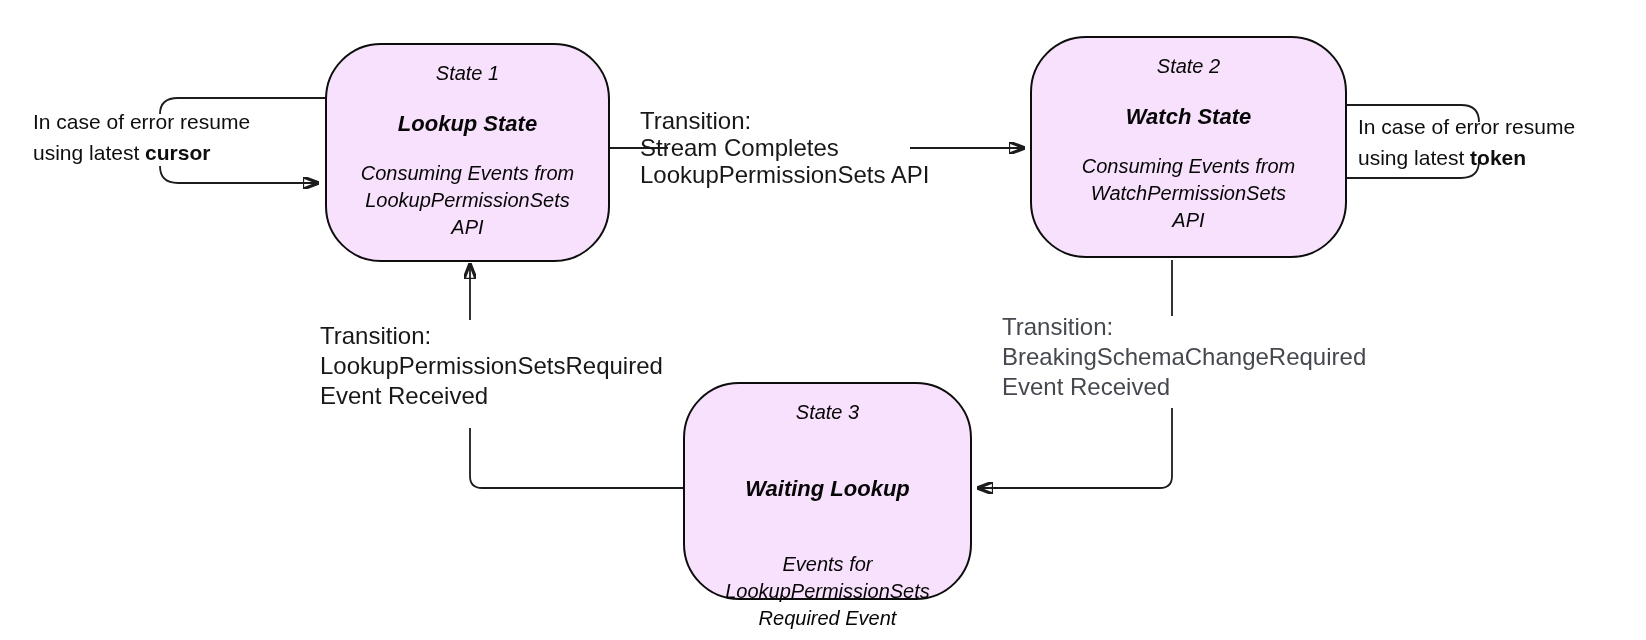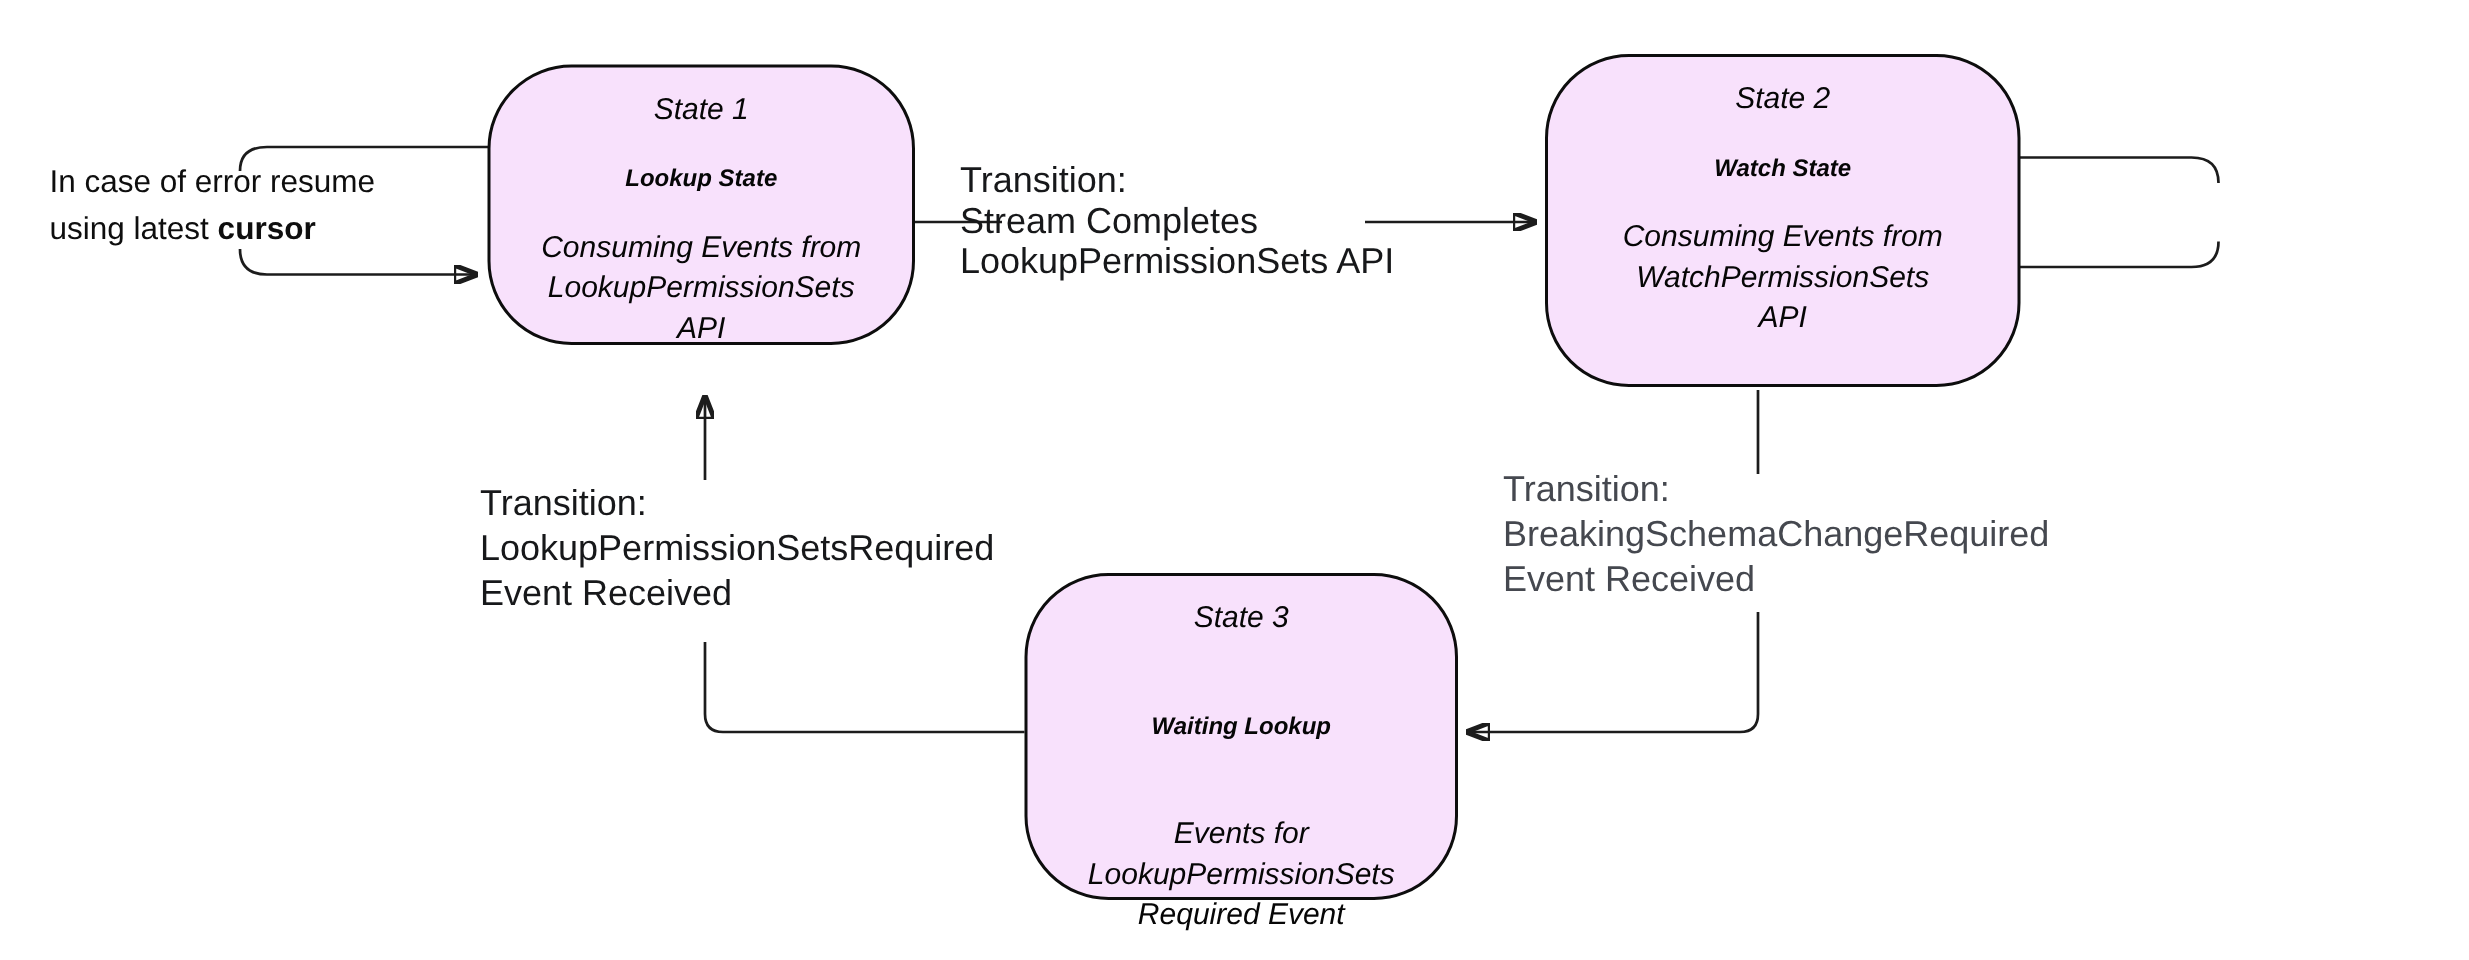--- a/index.html
+++ b/index.html
@@ -28,23 +28,23 @@
     border-radius: 56px;
     box-sizing: border-box;
     display: flex;
     flex-direction: column;
     align-items: center;
     text-align: center;
     font-style: italic;
     color: #060606;
   }
   .state .title   { font-size: 20px; margin-top: 17px; }
-  .state .name    { font-size: 16px; font-weight: bold; margin-top: 26px; }
+  .state .name    { font-size: 22px; font-weight: bold; margin-top: 26px; }
   .state .desc    { font-size: 20px; margin-top: 23px; line-height: 27px; }
-  #state1 { left: 325px; top: 43px;  width: 285px; height: 187px; }
+  #state1 { left: 325px; top: 43px;  width: 285px; height: 219px; }
   #state2 { left: 1030px; top: 36px; width: 317px; height: 222px; }
   #state3 { left: 683px; top: 382px; width: 289px; height: 218px; gap: 26px; }
 
   .t-label {
     position: absolute;
     text-align: left;
     font-size: 24px;
     color: #17181a;
   }
   #t-mid   { left: 640px;  top: 107px; width: 300px; line-height: 27px; }
@@ -134,14 +134,17 @@
   <div class="t-label" id="t-left">
     <div>Transition:</div>
     <div>LookupPermissionSetsRequired</div>
     <div>Event Received</div>
   </div>
 
   <div class="annotation" id="ann-left">
     <span>In case of error resume using latest </span><b>cursor</b>
   </div>
 
+  <div class="annotation" id="ann-right">
+    <span>In case of error resume using latest </span><b>token</b>
+  </div>
 
 </div>
 
 </body></html>

